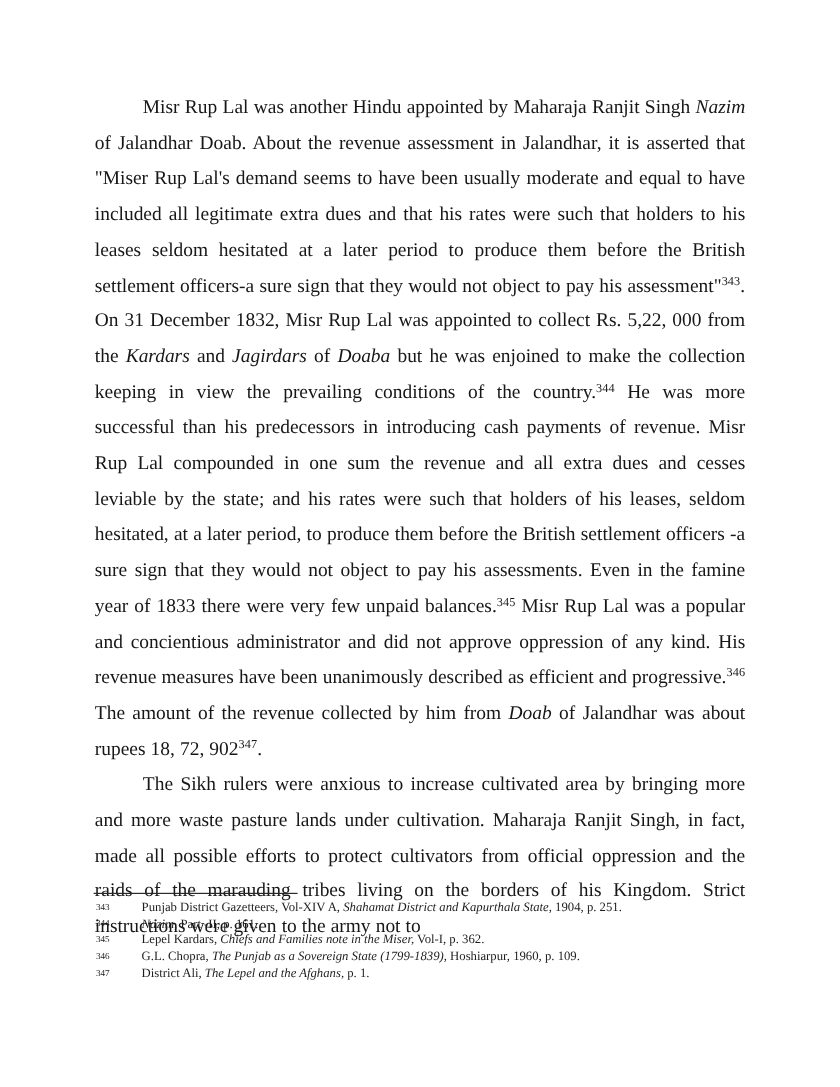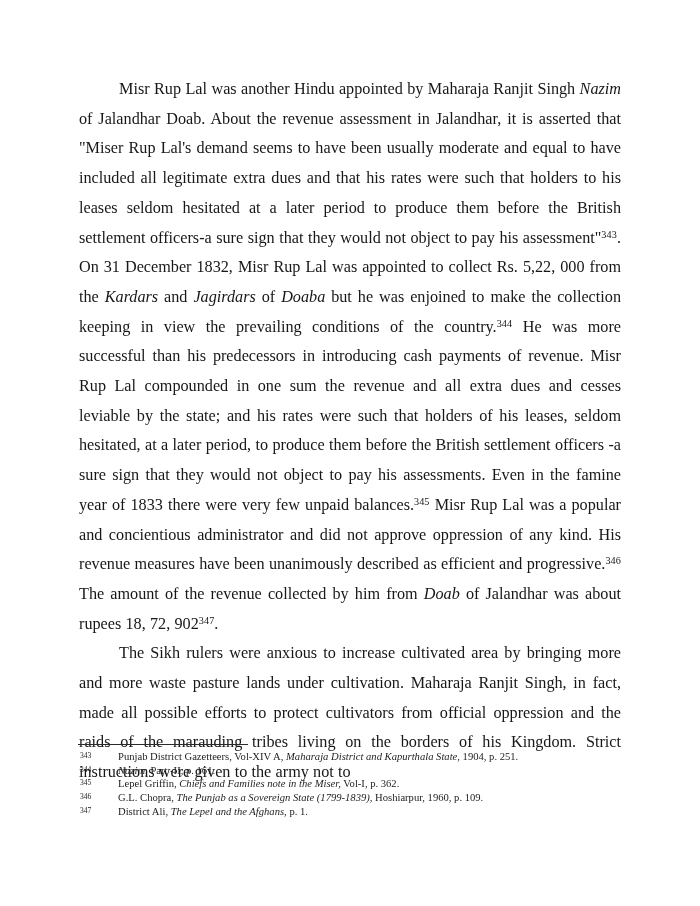--- a/index.html
+++ b/index.html
@@ -109,21 +109,21 @@
   <div id="body-column">
     <div id="paragraphs-host">
         <p class="para"><span>Misr Rup Lal was another Hindu appointed by Maharaja Ranjit Singh </span><i>Nazim</i><span> of Jalandhar Doab. About the revenue assessment in Jalandhar, it is asserted that "Miser Rup Lal's demand seems to have been usually moderate and equal to have included all legitimate extra dues and that his rates were such that holders to his leases seldom hesitated at a later period to produce them before the British settlement officers-a sure sign that they would not object to pay his assessment"</span><sup>343</sup><span>. On 31 December 1832, Misr Rup Lal was appointed to collect Rs. 5,22, 000 from the </span><i>Kardars</i><span> and </span><i>Jagirdars</i><span> of </span><i>Doaba</i><span> but he was enjoined to make the collection keeping in view the prevailing conditions of the country.</span><sup>344</sup><span>  He was more successful than his predecessors in introducing cash payments of revenue. Misr Rup Lal compounded in one sum the revenue and all extra dues and cesses leviable by the state; and his rates were such that holders of his leases, seldom hesitated, at a later period, to produce them before the British settlement officers -a sure sign that they would not object to pay his assessments. Even in the famine year of 1833 there were very few unpaid balances.</span><sup>345</sup><span> Misr Rup Lal was a popular and concientious administrator and did not approve oppression of any kind. His revenue measures have been unanimously described as efficient and progressive.</span><sup>346</sup><span> The amount of the revenue collected by him from </span><i>Doab</i><span> of Jalandhar was about rupees 18, 72, 902</span><sup>347</sup><span>.</span></p>
         <p class="para"><span>The Sikh rulers were anxious to increase cultivated area by bringing more and more waste pasture lands under cultivation. Maharaja Ranjit Singh, in fact, made all possible efforts to protect cultivators from official oppression and the raids of the marauding tribes living on the borders of his Kingdom. Strict instructions were given to the army not to</span></p>
       </div>
   </div>
 
   <div id="footnotes">
     <div id="footnote-rule" style="width: 170px;"></div>
     <div id="footnotes-host">
-        <div class="footnote-row"><span class="footnote-num">343</span><span class="footnote-text"><span>Punjab District Gazetteers, Vol-XIV A, </span><i>Maharaja District and Kapurthala State</i><span>, 1904, p. 251.</span></span></div>
+        <div class="footnote-row"><span class="footnote-num">343</span><span class="footnote-text"><span>Punjab District Gazetteers, Vol-XIV A, </span><i>Shahamat District and Kapurthala State</i><span>, 1904, p. 251.</span></span></div>
         <div class="footnote-row"><span class="footnote-num">344</span><span class="footnote-text"><i>Nazim,</i><span> Part -II, p. 161.</span></span></div>
-        <div class="footnote-row"><span class="footnote-num">345</span><span class="footnote-text"><span>Lepel Griffin, </span><i>Chiefs and Families note in the Miser,</i><span> Vol-I, p. 362.</span></span></div>
+        <div class="footnote-row"><span class="footnote-num">345</span><span class="footnote-text"><span>Lepel Kardars, </span><i>Chiefs and Families note in the Miser,</i><span> Vol-I, p. 362.</span></span></div>
         <div class="footnote-row"><span class="footnote-num">346</span><span class="footnote-text"><span>G.L. Chopra, </span><i>The Punjab as a Sovereign State (1799-1839)</i><span>, Hoshiarpur, 1960, p. 109.</span></span></div>
         <div class="footnote-row"><span class="footnote-num">347</span><span class="footnote-text"><span>District Ali, </span><i>The Lepel and the Afghans,</i><span> p. 1.</span></span></div>
       </div>
   </div>
 
 </div>
 
 </body></html>

